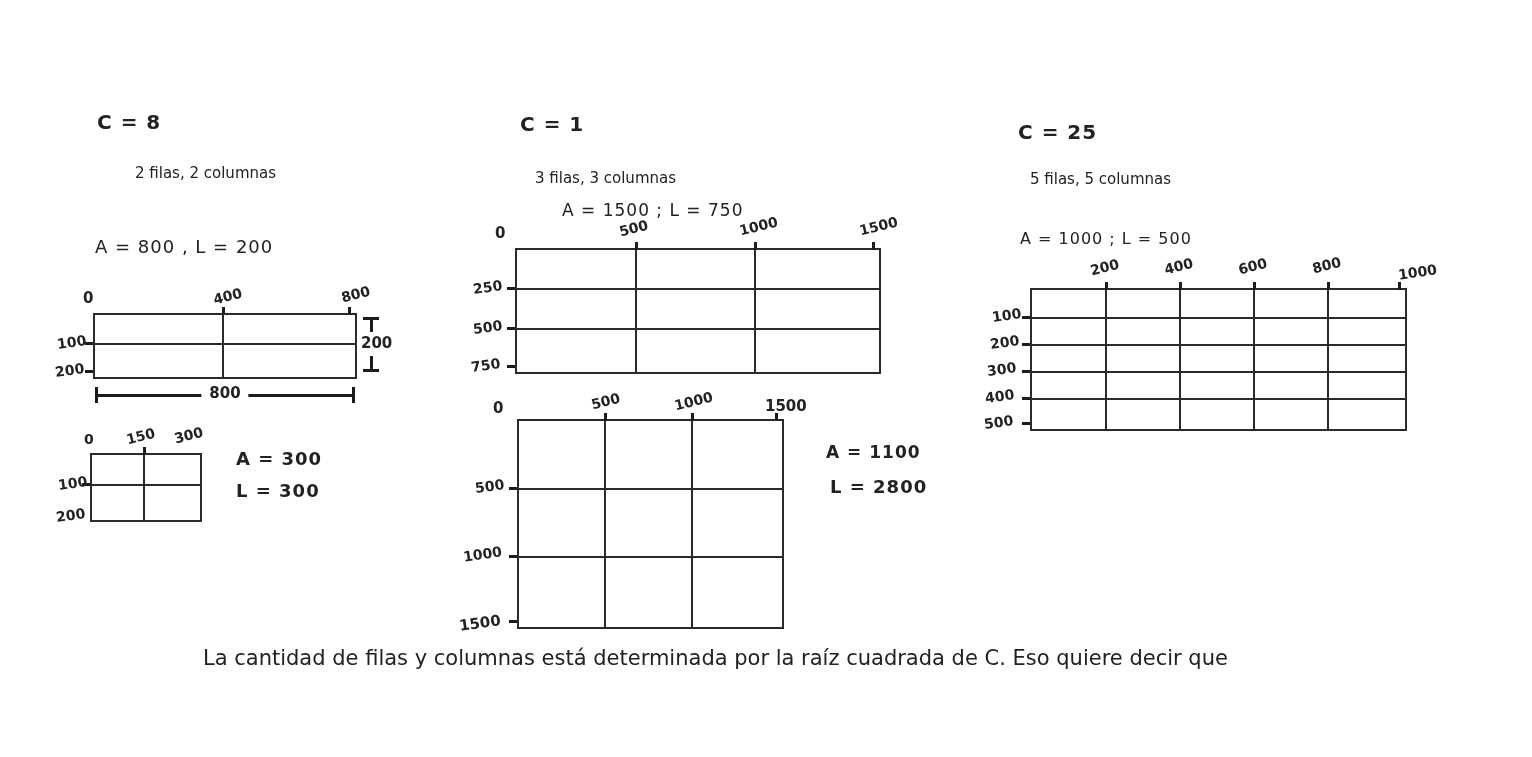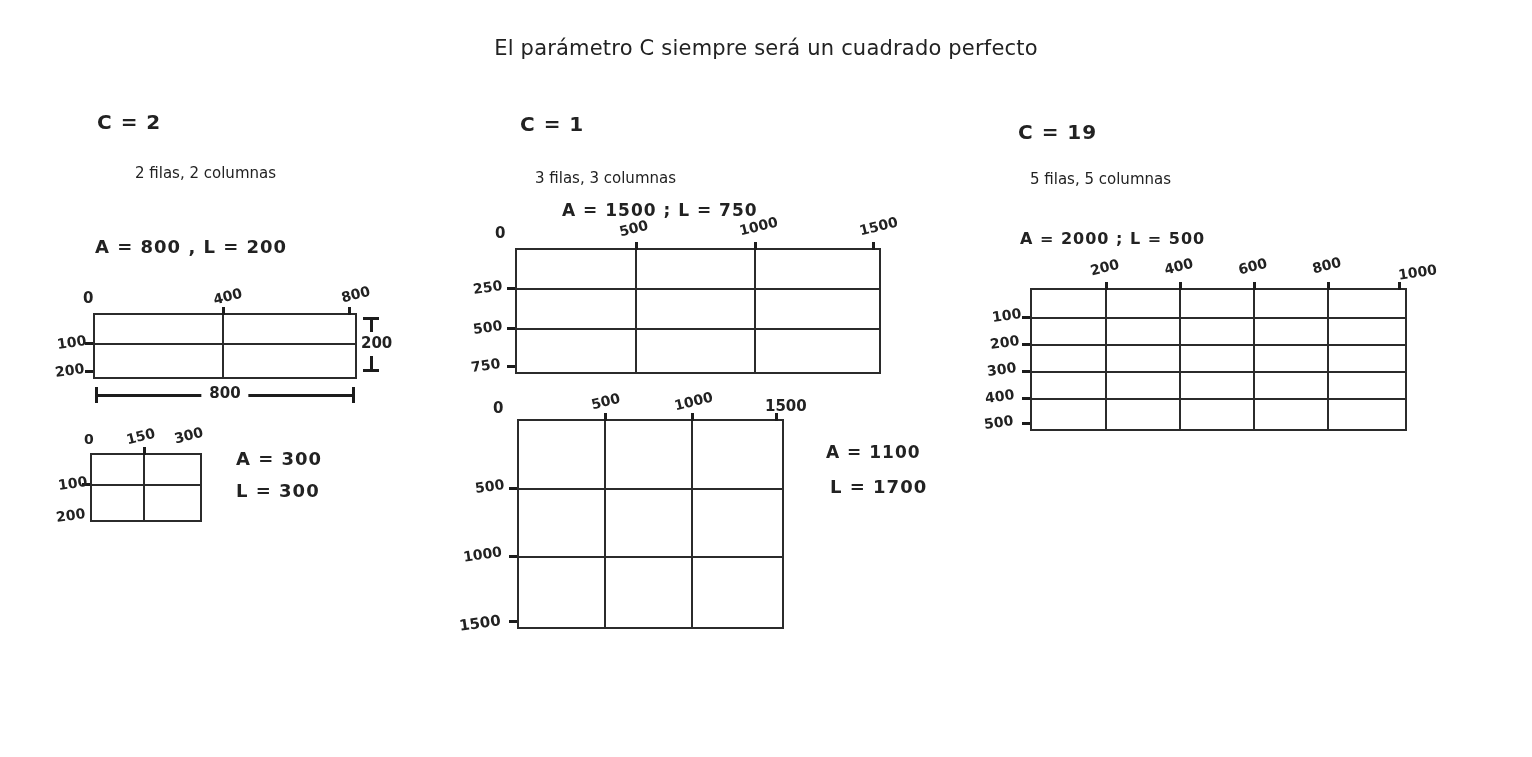--- a/index.html
+++ b/index.html
@@ -9,21 +9,21 @@
     height: 757px;
     background: #ffffff;
     font-family: "DejaVu Sans", sans-serif;
     color: #222222;
     overflow: hidden;
   }
   .t { position: absolute; white-space: nowrap; }
   .title { left: 0; right: 0; text-align: center; font-size: 21px; letter-spacing: 0.2px; }
   .chead { font-size: 20px; font-weight: bold; letter-spacing: 1px; }
   .sub { font-size: 15px; }
-  .meas { font-size: 17px; font-weight: bold; letter-spacing: 1px; }
+  .meas { font-size: 17px; font-weight: normal; letter-spacing: 1px; }
   .annot { font-size: 17px; font-weight: bold; letter-spacing: 1px; }
   .foot { font-size: 21px; }
 
   .gridbox { position: absolute; border: 2px solid #2b2b2b; }
   .vl { position: absolute; top: 0; bottom: 0; width: 2px; background: #2b2b2b; }
   .hl { position: absolute; left: 0; right: 0; height: 2px; background: #2b2b2b; }
   .tickT { position: absolute; top: -8px; width: 2.5px; height: 8px; background: #1c1c1c; }
   .tickL { position: absolute; left: -10px; width: 8px; height: 2.5px; background: #1c1c1c; }
   .xlab, .ylab { position: absolute; font-size: 14px; font-weight: bold; white-space: nowrap; }
   .rot { transform: rotate(-14deg); }
@@ -33,23 +33,22 @@
   .dimcap-v { position: absolute; width: 2.5px; background: #1c1c1c; }
   .dimseg-v { position: absolute; width: 2.5px; background: #1c1c1c; }
   .dimline-h { position: absolute; height: 2.5px; background: #1c1c1c; }
   .dimlab { position: absolute; font-size: 15px; font-weight: bold; background: #ffffff; padding: 0 8px; white-space: nowrap; }
 </style>
 </head>
 <body>
 
 <div class="canvas">
 
-  <div class="t title" style="top:36px">El parámetro C siempre será un cuadrado perfecto</div>
 
-  <div class="t chead" style="left:97px; top:110px">C = 2</div>
+  <div class="t chead" style="left:97px; top:110px">C = 8</div>
   <div class="t sub" style="left:135px; top:164px">2 filas, 2 columnas</div>
   <div class="t meas" style="left:95px; top:236px; font-size:18px">A = 800 ,   L = 200</div>
 
   <div class="gridbox" style="left:93px; top:313px; width:260px; height:62px">
     <div class="vl" style="left:127px"></div>
     <div class="hl" style="top:28px"></div>
     <div class="tickT" style="left:127px"></div>
     <div class="tickT" style="left:253px"></div>
     <div class="tickL" style="top:27px"></div>
     <div class="tickL" style="top:55px"></div>
@@ -126,25 +125,25 @@
 
     <span class="xlab" style="left:-26px; top:-22px; font-size:15px">0</span>
     <span class="xlab rot" style="left:72px; top:-28px">500</span>
     <span class="xlab rot" style="left:155px; top:-28px">1000</span>
     <span class="xlab" style="left:246px; top:-24px; font-size:15px">1500</span>
     <span class="ylab rot8" style="left:-44px; top:57px">500</span>
     <span class="ylab rot8" style="left:-56px; top:125px">1000</span>
     <span class="ylab rot8" style="left:-60px; top:193px; font-size:15px">1500</span>
   </div>
   <div class="t annot" style="left:826px; top:442px">A = 1100</div>
-  <div class="t annot" style="left:830px; top:476px; font-size:18px">L = 1700</div>
+  <div class="t annot" style="left:830px; top:476px; font-size:18px">L = 2800</div>
 
-  <div class="t chead" style="left:1018px; top:120px">C = 19</div>
+  <div class="t chead" style="left:1018px; top:120px">C = 25</div>
   <div class="t sub" style="left:1030px; top:170px">5 filas, 5 columnas</div>
-  <div class="t meas" style="left:1020px; top:229px; font-size:16px">A = 2000  ;   L = 500</div>
+  <div class="t meas" style="left:1020px; top:229px; font-size:16px">A = 1000  ;   L = 500</div>
 
   <div class="gridbox" style="left:1030px; top:288px; width:373px; height:139px">
     <div class="vl" style="left:73px"></div>
     <div class="vl" style="left:147px"></div>
     <div class="vl" style="left:221px"></div>
     <div class="vl" style="left:295px"></div>
     <div class="hl" style="top:27px"></div>
     <div class="hl" style="top:54px"></div>
     <div class="hl" style="top:81px"></div>
     <div class="hl" style="top:108px"></div>
@@ -164,14 +163,15 @@
     <span class="xlab rot" style="left:206px; top:-32px">600</span>
     <span class="xlab rot" style="left:280px; top:-33px">800</span>
     <span class="xlab rot8" style="left:366px; top:-26px">1000</span>
     <span class="ylab rot8" style="left:-40px; top:17px">100</span>
     <span class="ylab rot8" style="left:-42px; top:44px">200</span>
     <span class="ylab rot8" style="left:-45px; top:71px">300</span>
     <span class="ylab rot8" style="left:-47px; top:98px">400</span>
     <span class="ylab rot8" style="left:-48px; top:124px">500</span>
   </div>
 
+  <div class="t foot" style="left:203px; top:646px">La cantidad de filas y columnas está determinada por la raíz cuadrada de C. Eso quiere decir que</div>
 
 </div>
 
 </body></html>

